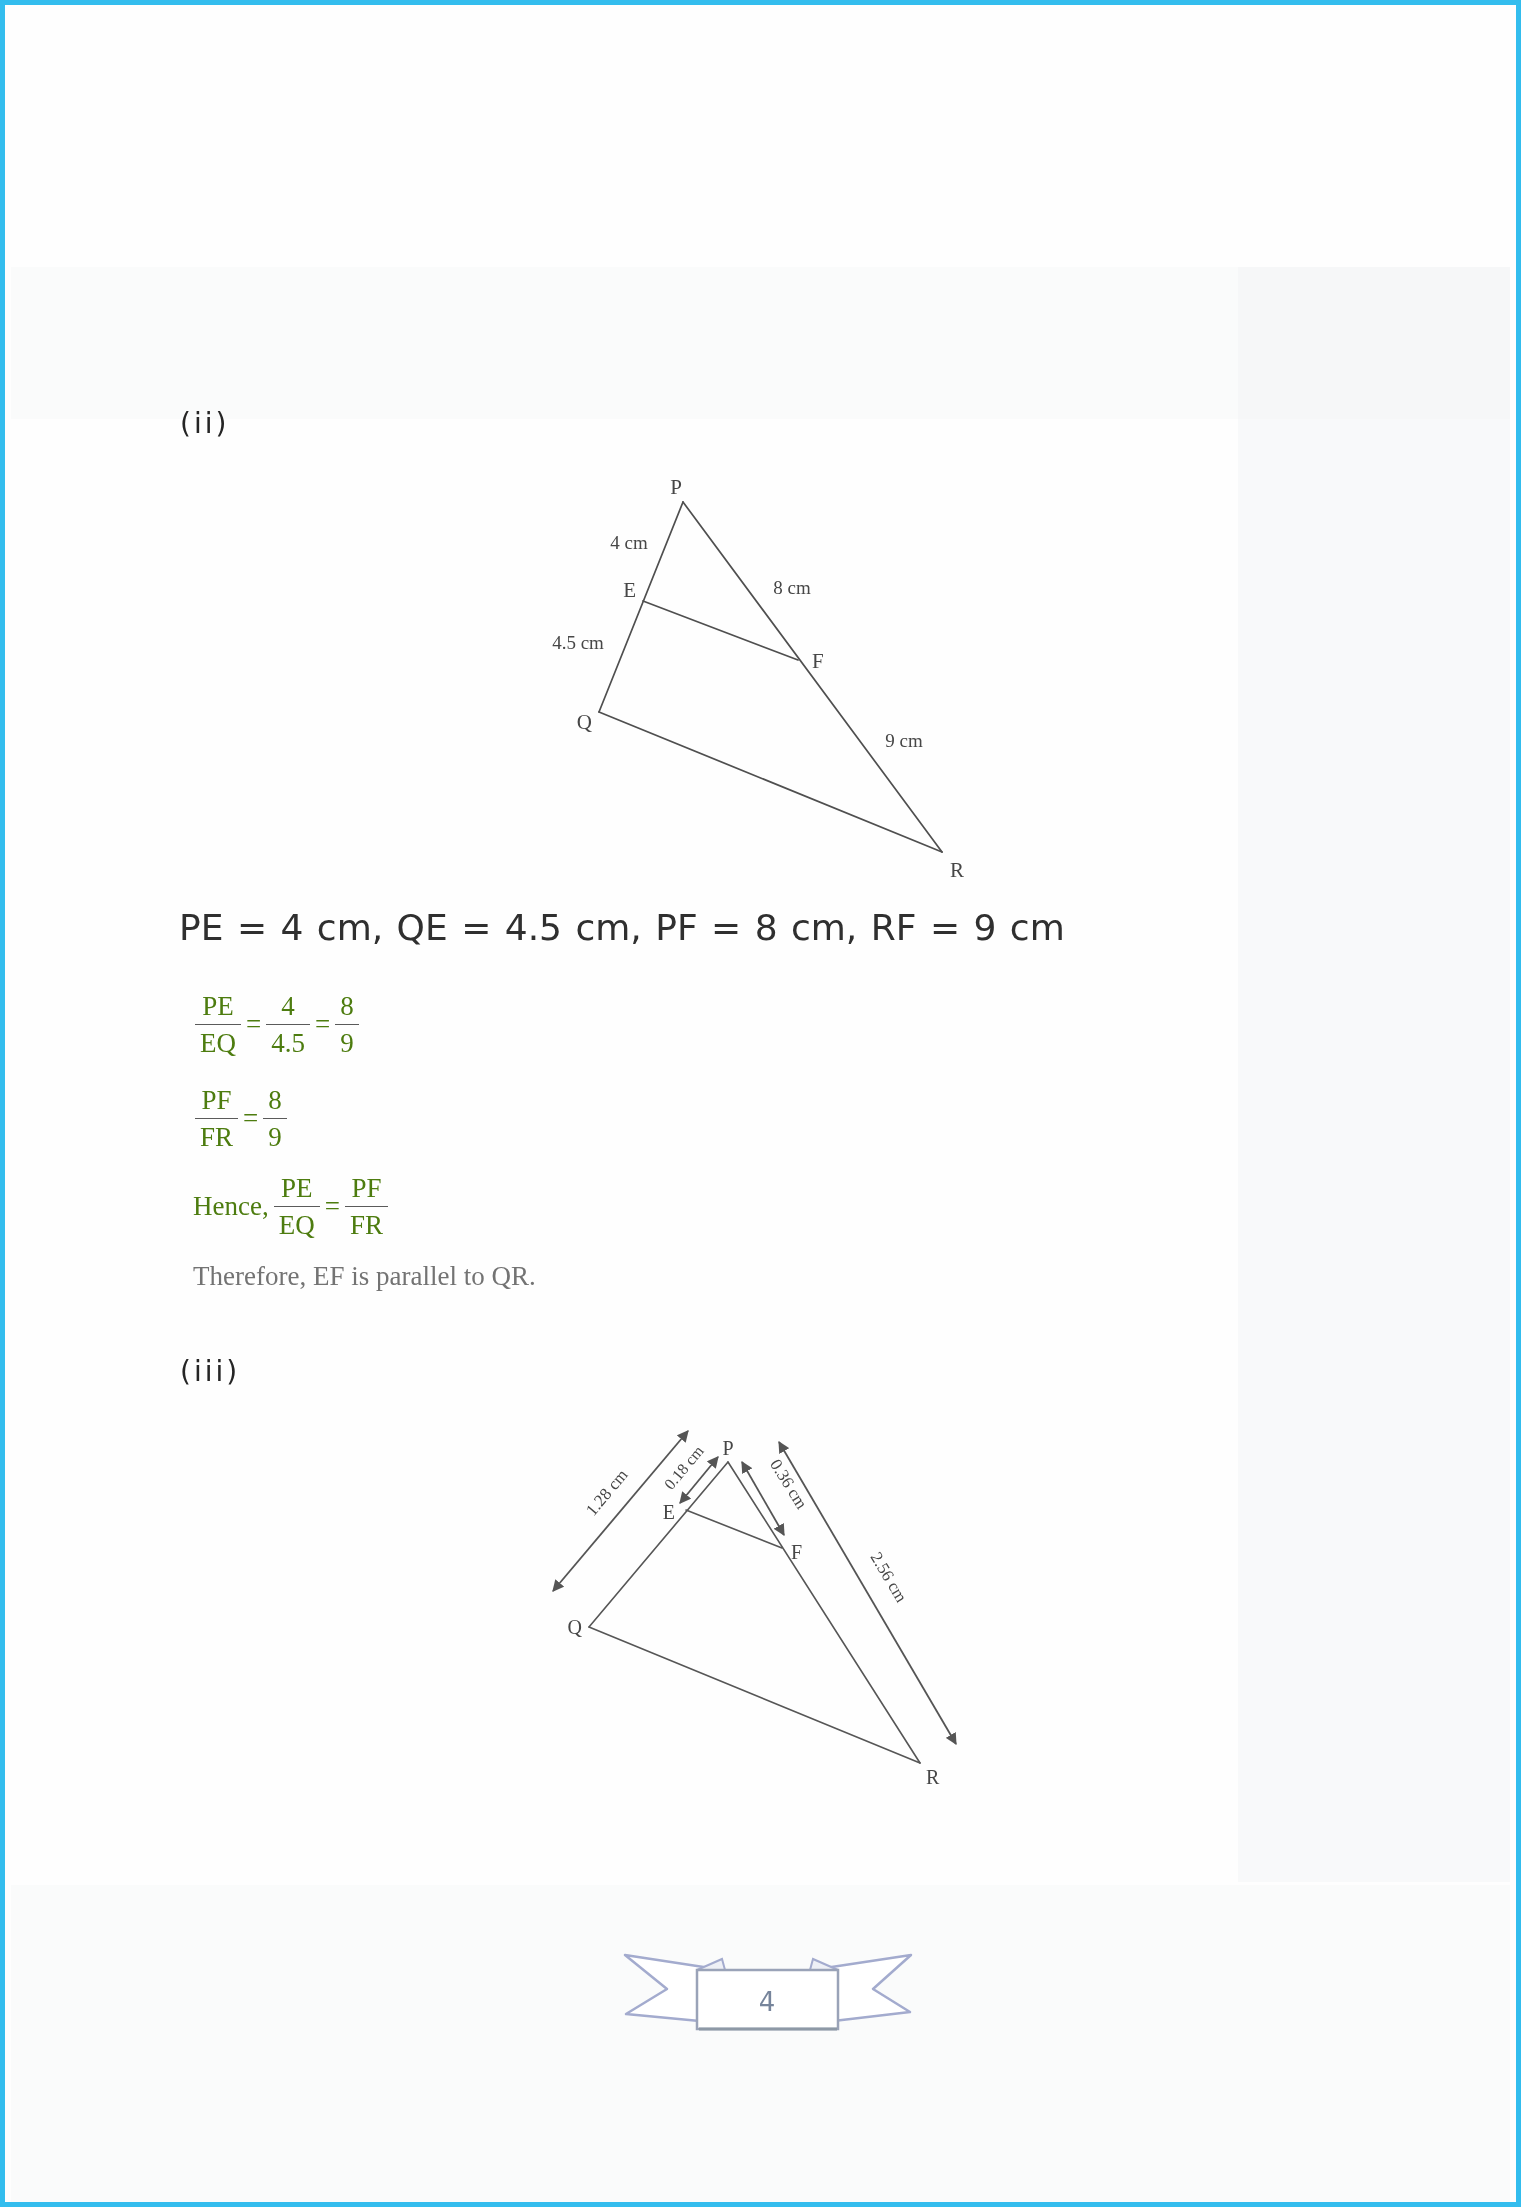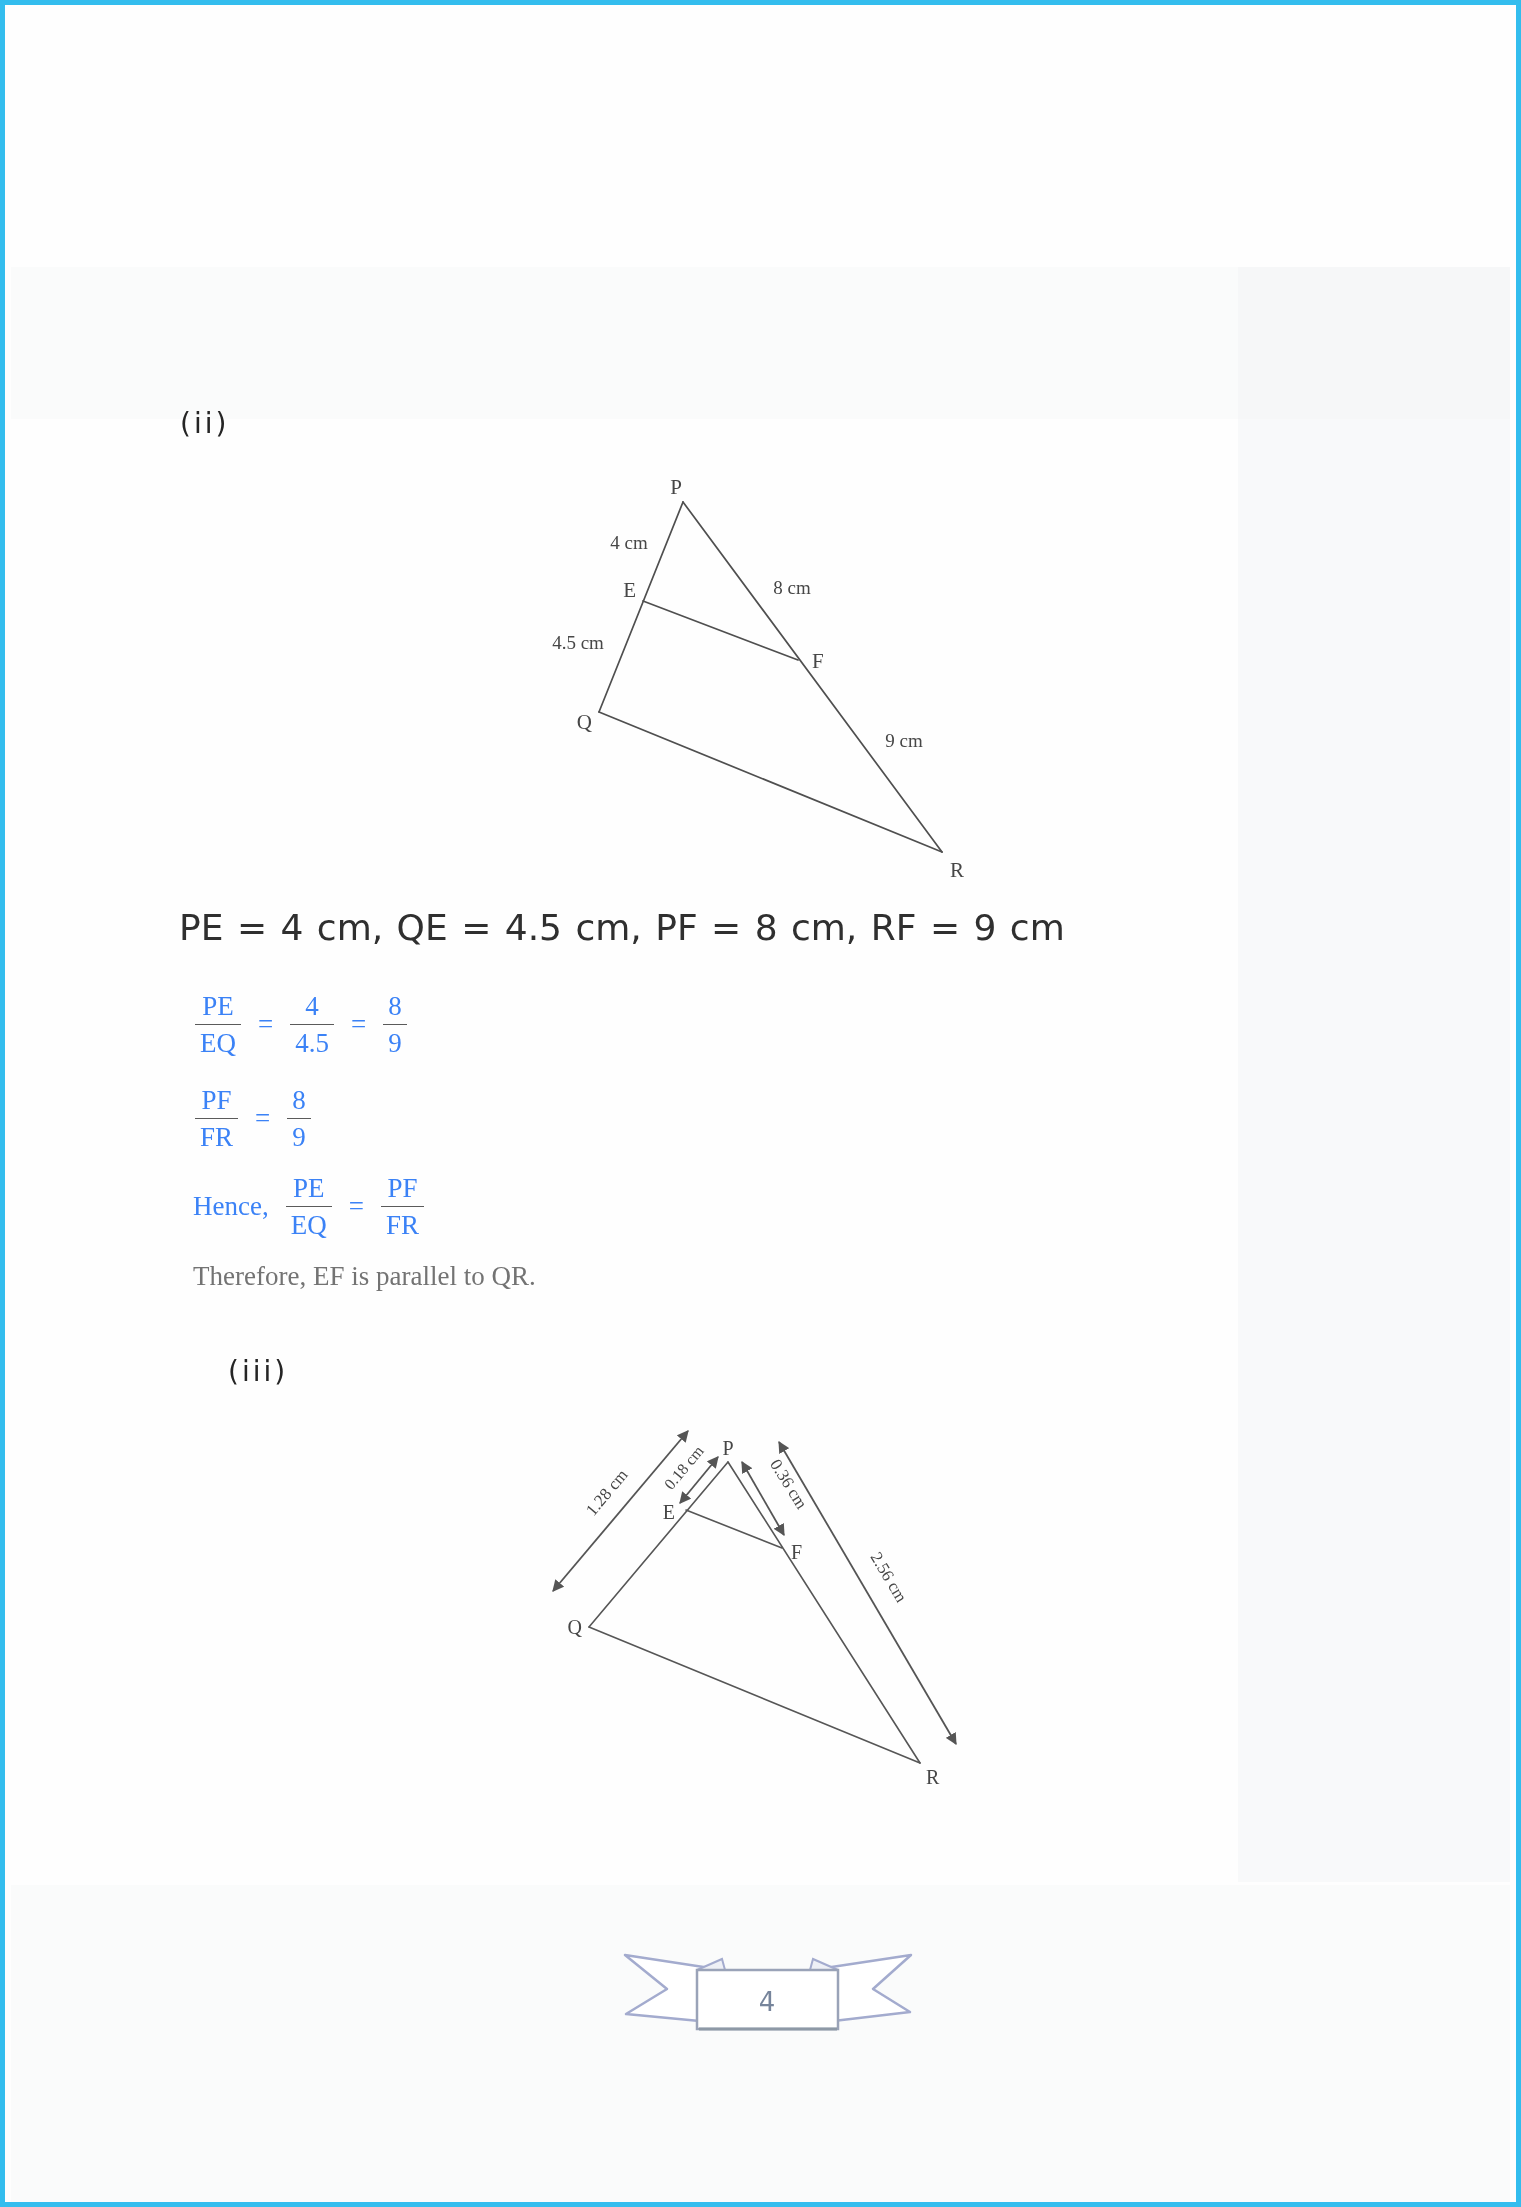--- a/index.html
+++ b/index.html
@@ -24,23 +24,23 @@
     letter-spacing:3px;
   }
   .given-line{
     position:absolute;
     font-size:36px;color:#2f2f2f;
     white-space:nowrap;
     word-spacing:2px;
   }
   .mrow{
     position:absolute;
-    display:flex;align-items:center;gap:15px;
+    display:flex;align-items:center;gap:3px;
     font-family:"Liberation Serif", serif;
-    font-size:27px;color:#3b82f6;
+    font-size:27px;color:#4d7c0f;
     white-space:nowrap;
   }
   .frac{display:inline-flex;flex-direction:column;align-items:center;line-height:1.05;}
   .frac .num{padding:1px 5px 4px;}
   .frac .den{border-top:1.6px solid #5a5a5a;padding:4px 5px 0;}
   .eq{padding:0 2px;}
   .hence-word{margin-right:2px;}
   .conclusion{
     position:absolute;
     font-family:"Liberation Serif", serif;
@@ -101,21 +101,21 @@
     </span>
     <span class="eq">=</span>
     <span class="frac">
       <span class="num">PF</span>
       <span class="den">FR</span>
     </span>
   </div>
 
   <div class="conclusion" style="left:188px;top:1256px;">Therefore, EF is parallel to QR.</div>
 
-  <div class="sec-label" style="left:175px;top:1350px;margin-left:48px;">(iii)</div>
+  <div class="sec-label" style="left:175px;top:1350px;">(iii)</div>
 
 
   <svg class="overlay" width="1521" height="2207" viewBox="0 0 1521 2207">
     <defs>
       <marker id="arr" viewBox="0 0 10 10" refX="9" refY="5" markerWidth="6.5" markerHeight="6.5" orient="auto-start-reverse">
         <path d="M0 0 L10 5 L0 10 z" fill="#555"></path>
       </marker>
     </defs>
 
     <g stroke="#4f4f4f" stroke-width="1.7" fill="none" stroke-linecap="round">

